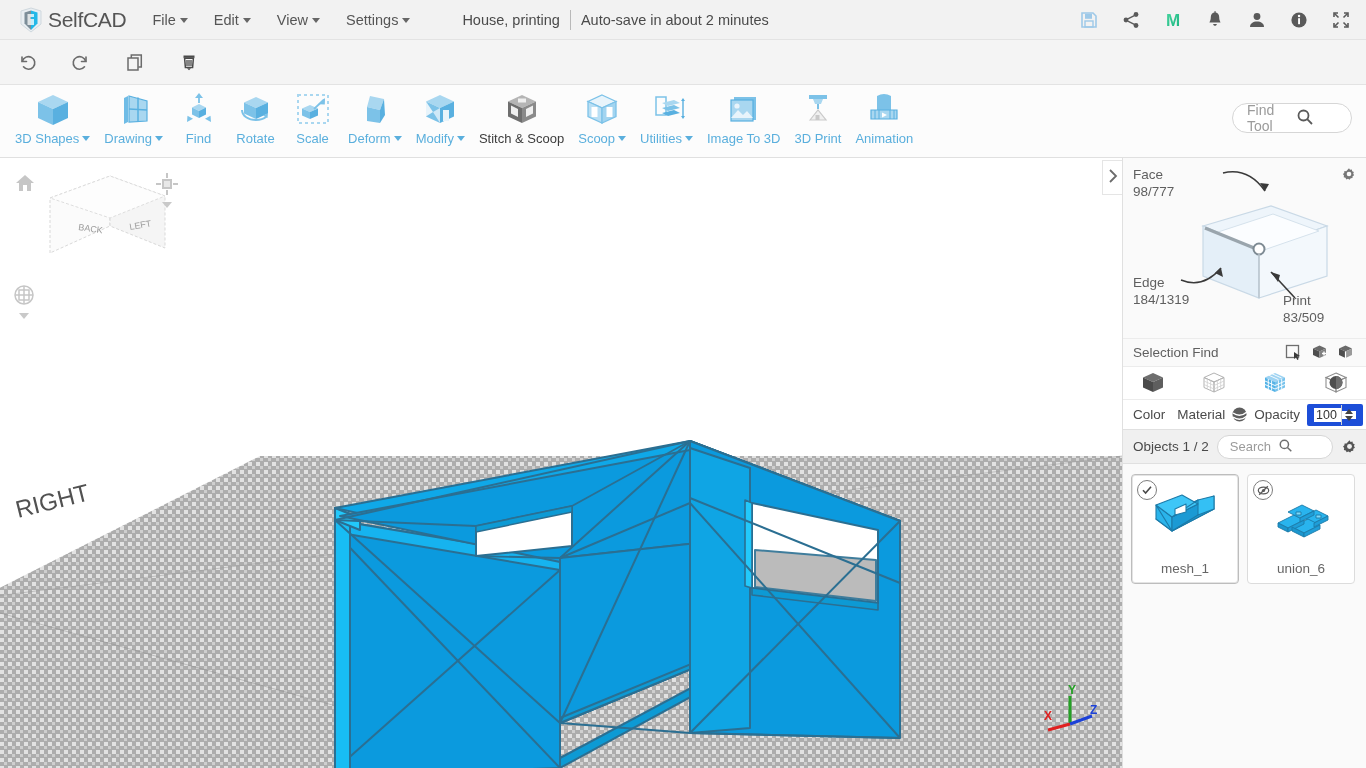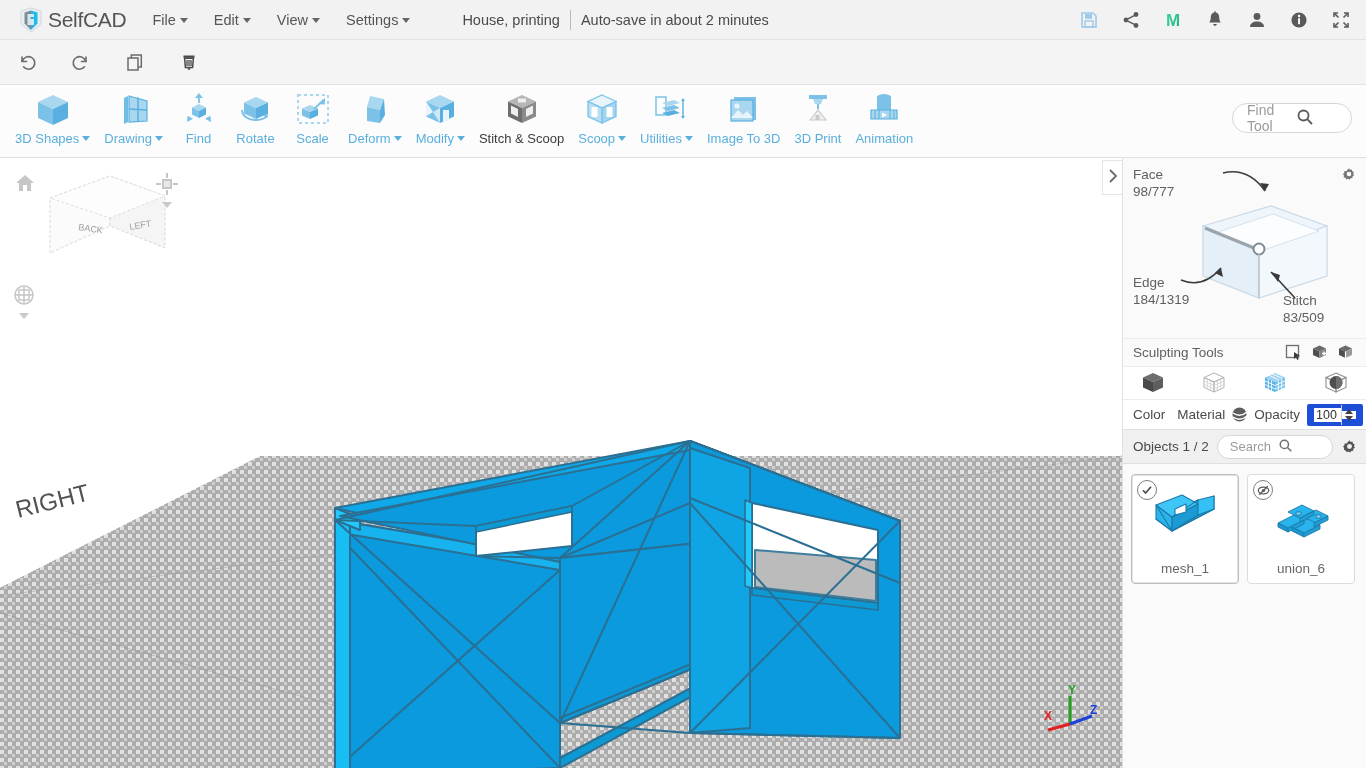--- a/index.html
+++ b/index.html
@@ -644,27 +644,27 @@
 
       <div class="lab" style="left:10px; top:8px;">
         <b>Face</b>
         <b>98/777</b>
       </div>
       <div class="lab" style="left:10px; top:116px;">
         <b>Edge</b>
         <b>184/1319</b>
       </div>
       <div class="lab" style="left:160px; top:134px;">
-        <b>Stitch</b>
+        <b>Print</b>
         <b>83/509</b>
       </div>
     </div>
 
     <div class="sel-tools-row">
-      <div class="t">Sculpting Tools</div>
+      <div class="t">Selection Find</div>
       <div class="st-ico">
         <svg width="17" height="17" viewBox="0 0 17 17">
             <rect x="1.5" y="1.5" width="12" height="12" fill="none" stroke="#6e6e6e" stroke-width="1.3"></rect>
             <path d="M9 8 l6 4 -2.6 .6 1.2 2.6 -1.4 .7 -1.2-2.6 -2 1.7z" fill="#3a3a3a"></path>
           </svg>
       </div>
       <div class="st-ico">
         <svg width="17" height="17" viewBox="0 0 17 17">
             <path d="M8.5 1.5 L15 4.5 L8.5 7.5 L2 4.5 Z" fill="#6a6a6a"></path>
             <path d="M2 4.5 L8.5 7.5 L8.5 14 L2 11 Z" fill="#4e4e4e"></path>

